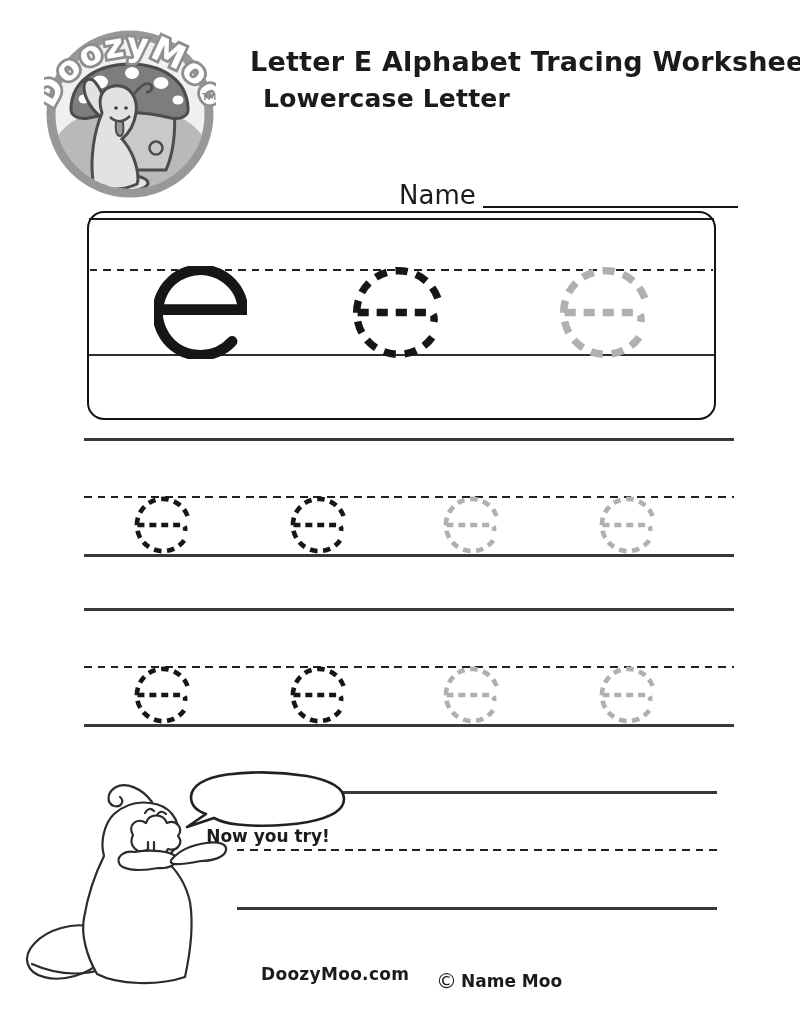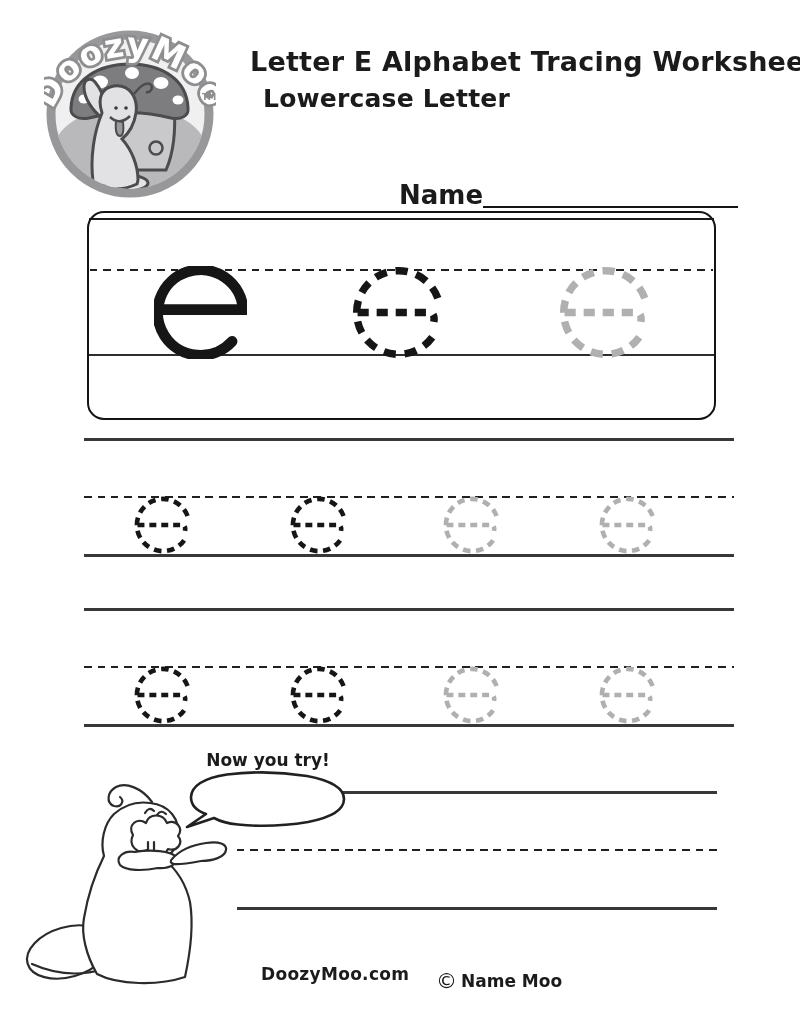--- a/index.html
+++ b/index.html
@@ -5,35 +5,35 @@
   html,body{margin:0;padding:0;background:#e8e8e8;}
   #page{
     position:relative;width:800px;height:1035px;margin:0 auto;
     background:#ffffff;overflow:hidden;
     font-family:"DejaVu Sans","Liberation Sans",sans-serif;color:#1b1b1b;
   }
   .abs{position:absolute;}
   
   .title{left:250px;top:46px;font-size:27px;font-weight:bold;letter-spacing:.2px;white-space:nowrap;}
   .subtitle{left:263px;top:84px;font-size:25px;font-weight:bold;letter-spacing:.2px;}
-  .name-label{left:399px;top:180px;font-size:26px;font-weight:bold;}
+  .name-label{left:399px;top:180px;font-size:26px;font-weight:normal;}
   .name-line{left:483px;top:206px;width:255px;height:2.4px;background:#141414;}
   
   .solid-line{height:2.6px;background:#383838;}
   .thin-line{height:2.2px;background:#1a1a1a;}
   .dashed-line{
     height:2.4px;
     background:repeating-linear-gradient(to right,#202020 0,#202020 7.5px,transparent 7.5px,transparent 13.5px);
   }
   .main-box{
     left:87px;top:211px;width:625px;height:205px;
     border:2.6px solid #141414;border-radius:17px;background:#fff;
   }
   
-  .speech-text{left:203px;top:750px;width:130px;text-align:center;font-size:17px;font-weight:bold;white-space:nowrap;}
+  .speech-text{left:203px;top:826px;width:130px;text-align:center;font-size:17px;font-weight:bold;white-space:nowrap;}
   
   .footer-site{left:261px;top:964px;font-size:17px;font-weight:bold;letter-spacing:.3px;}
   .footer-copy{left:436px;top:969px;font-size:17px;font-weight:bold;display:flex;align-items:center;gap:4px;}
   .footer-copy .csym{font-size:21px;font-weight:normal;}
   svg{display:block;}
 </style>
 </head>
 <body>
 
 <div id="page">

